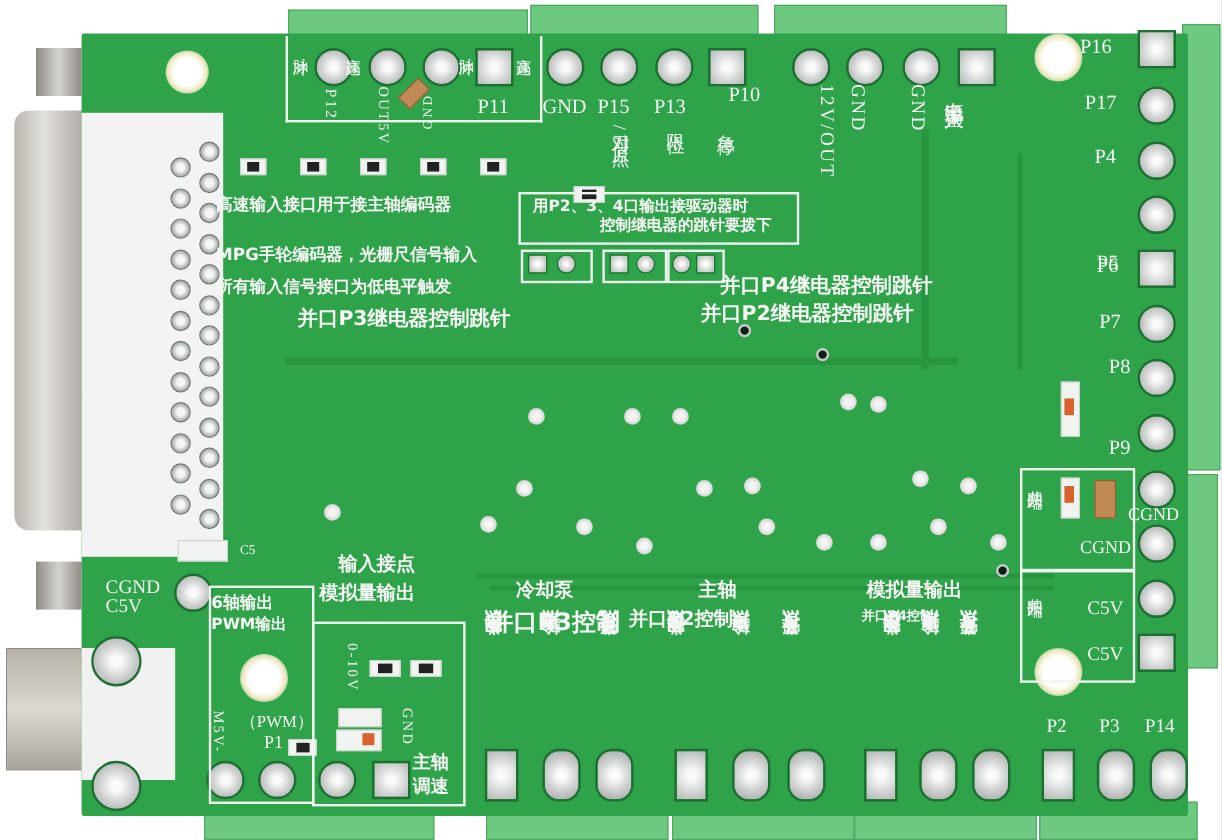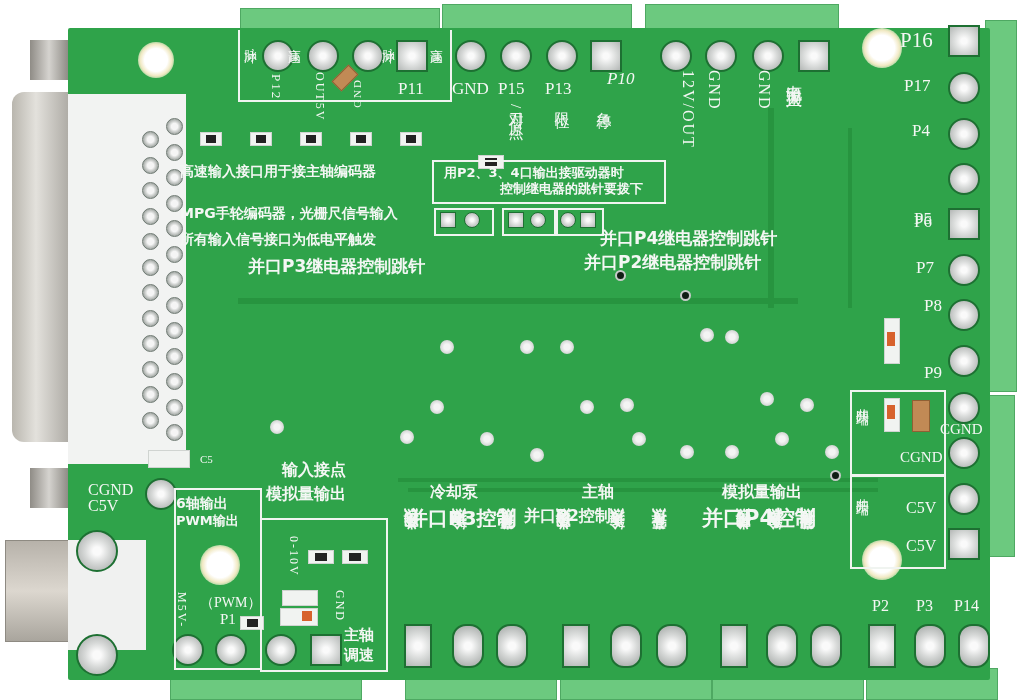--- a/index.html
+++ b/index.html
@@ -225,39 +225,39 @@
 <div class="silk vert" style="left:288px;top:38px;font-size:13px;">高速</div>
 <div class="silk vert" style="left:314px;top:72px;font-size:12px;">OUT5V</div>
 <div class="silk vert" style="left:352px;top:78px;font-size:11px;transform:rotate(180deg);">GND</div>
 <div class="silk vert" style="left:382px;top:38px;font-size:13px;">脉冲</div>
 <div class="silk vert" style="left:430px;top:38px;font-size:13px;">高速</div>
 <div class="silk" style="left:398px;top:80px;font-size:17px;">P11</div>
 <div class="silk vert" style="left:270px;top:74px;font-size:13px;">P12</div>
 <div class="silk" style="left:452px;top:80px;font-size:17px;">GND</div>
 <div class="silk" style="left:498px;top:80px;font-size:17px;">P15</div>
 <div class="silk" style="left:545px;top:80px;font-size:17px;">P13</div>
-<div class="silk" style="left:607px;top:70px;font-size:17px;font-style:italic;">P10</div>
+<div class="silk" style="left:607px;top:70px;font-size:17px;">P10</div>
 <div class="silk vert" style="left:508px;top:100px;font-size:15px;">对刀/原点</div>
 <div class="silk vert" style="left:554px;top:100px;font-size:15px;">限位</div>
 <div class="silk vert" style="left:596px;top:100px;font-size:15px;">急停</div>
 <div class="silk vert" style="left:680px;top:70px;font-size:16px;">12V/OUT</div>
 <div class="silk vert" style="left:706px;top:70px;font-size:16px;">GND</div>
 <div class="silk vert" style="left:756px;top:70px;font-size:16px;">GND</div>
 <div class="silk vert" style="left:786px;top:72px;font-size:16px;">电源输入正</div>
 
 <div class="silk-sans" style="left:180px;top:164px;font-size:14px;">高速输入接口用于接主轴编码器</div>
 <div class="silk-sans" style="left:180px;top:206px;font-size:14px;">MPG手轮编码器，光栅尺信号输入</div>
 <div class="silk-sans" style="left:180px;top:232px;font-size:14px;">所有输入信号接口为低电平触发</div>
 <div class="silk-sans" style="left:444px;top:166px;font-size:13px;">用P2、3、4口输出接驱动器时</div>
 <div class="silk-sans" style="left:500px;top:182px;font-size:13px;">控制继电器的跳针要拨下</div>
 <div class="silk-sans" style="left:248px;top:258px;font-size:17px;">并口P3继电器控制跳针</div>
 <div class="silk-sans" style="left:600px;top:230px;font-size:17px;">并口P4继电器控制跳针</div>
 <div class="silk-sans" style="left:584px;top:254px;font-size:17px;">并口P2继电器控制跳针</div>
 
-<div class="silk" style="left:900px;top:30px;font-size:21px;">P16</div>
+<div class="silk" style="left:900px;top:30px;font-size:17px;">P16</div>
 <div class="silk" style="left:904px;top:77px;font-size:17px;">P17</div>
 <div class="silk" style="left:912px;top:122px;font-size:17px;">P4</div>
 <div class="silk" style="left:914px;top:168px;font-size:17px;margin-top:42px;">P5</div>
 <div class="silk" style="left:914px;top:213px;font-size:17px;">P6</div>
 <div class="silk" style="left:916px;top:259px;font-size:17px;">P7</div>
 <div class="silk" style="left:924px;top:297px;font-size:17px;">P8</div>
 <div class="silk" style="left:924px;top:364px;font-size:17px;">P9</div>
 <div class="silk vert" style="left:856px;top:398px;font-size:13px;">共阴端</div>
 <div class="silk" style="left:940px;top:422px;font-size:15px;">CGND</div>
 <div class="silk" style="left:900px;top:450px;font-size:15px;">CGND</div>
@@ -286,20 +286,20 @@
 <div class="silk-sans vert" style="left:452px;top:534px;font-size:15px;transform:rotate(180deg);">输入接点</div>
 <div class="silk-sans vert" style="left:500px;top:534px;font-size:15px;transform:rotate(180deg);">常开接点</div>
 
 <div class="silk-sans" style="left:582px;top:484px;font-size:16px;">主轴</div>
 <div class="silk-sans" style="left:524px;top:508px;font-size:16px;">并口P2控制</div>
 <div class="silk-sans vert" style="left:556px;top:534px;font-size:15px;transform:rotate(180deg);">常闭接点</div>
 <div class="silk-sans vert" style="left:610px;top:534px;font-size:15px;transform:rotate(180deg);">输入接点</div>
 <div class="silk-sans vert" style="left:652px;top:534px;font-size:15px;transform:rotate(180deg);">常开接点</div>
 
 <div class="silk-sans" style="left:722px;top:484px;font-size:16px;">模拟量输出</div>
-<div class="silk-sans" style="left:702px;top:508px;font-size:21px;">并口P4控制</div>
+<div class="silk-sans" style="left:718px;top:508px;font-size:11px;">并口P4控制</div>
 <div class="silk-sans vert" style="left:736px;top:534px;font-size:15px;transform:rotate(180deg);">常闭接点</div>
 <div class="silk-sans vert" style="left:768px;top:534px;font-size:15px;transform:rotate(180deg);">输入接点</div>
 <div class="silk-sans vert" style="left:800px;top:534px;font-size:15px;transform:rotate(180deg);">常开接点</div>
 
 <div class="silk" style="left:872px;top:598px;font-size:16px;">P2</div>
 <div class="silk" style="left:916px;top:598px;font-size:16px;">P3</div>
 <div class="silk" style="left:954px;top:598px;font-size:16px;">P14</div>
 
 </body></html>

